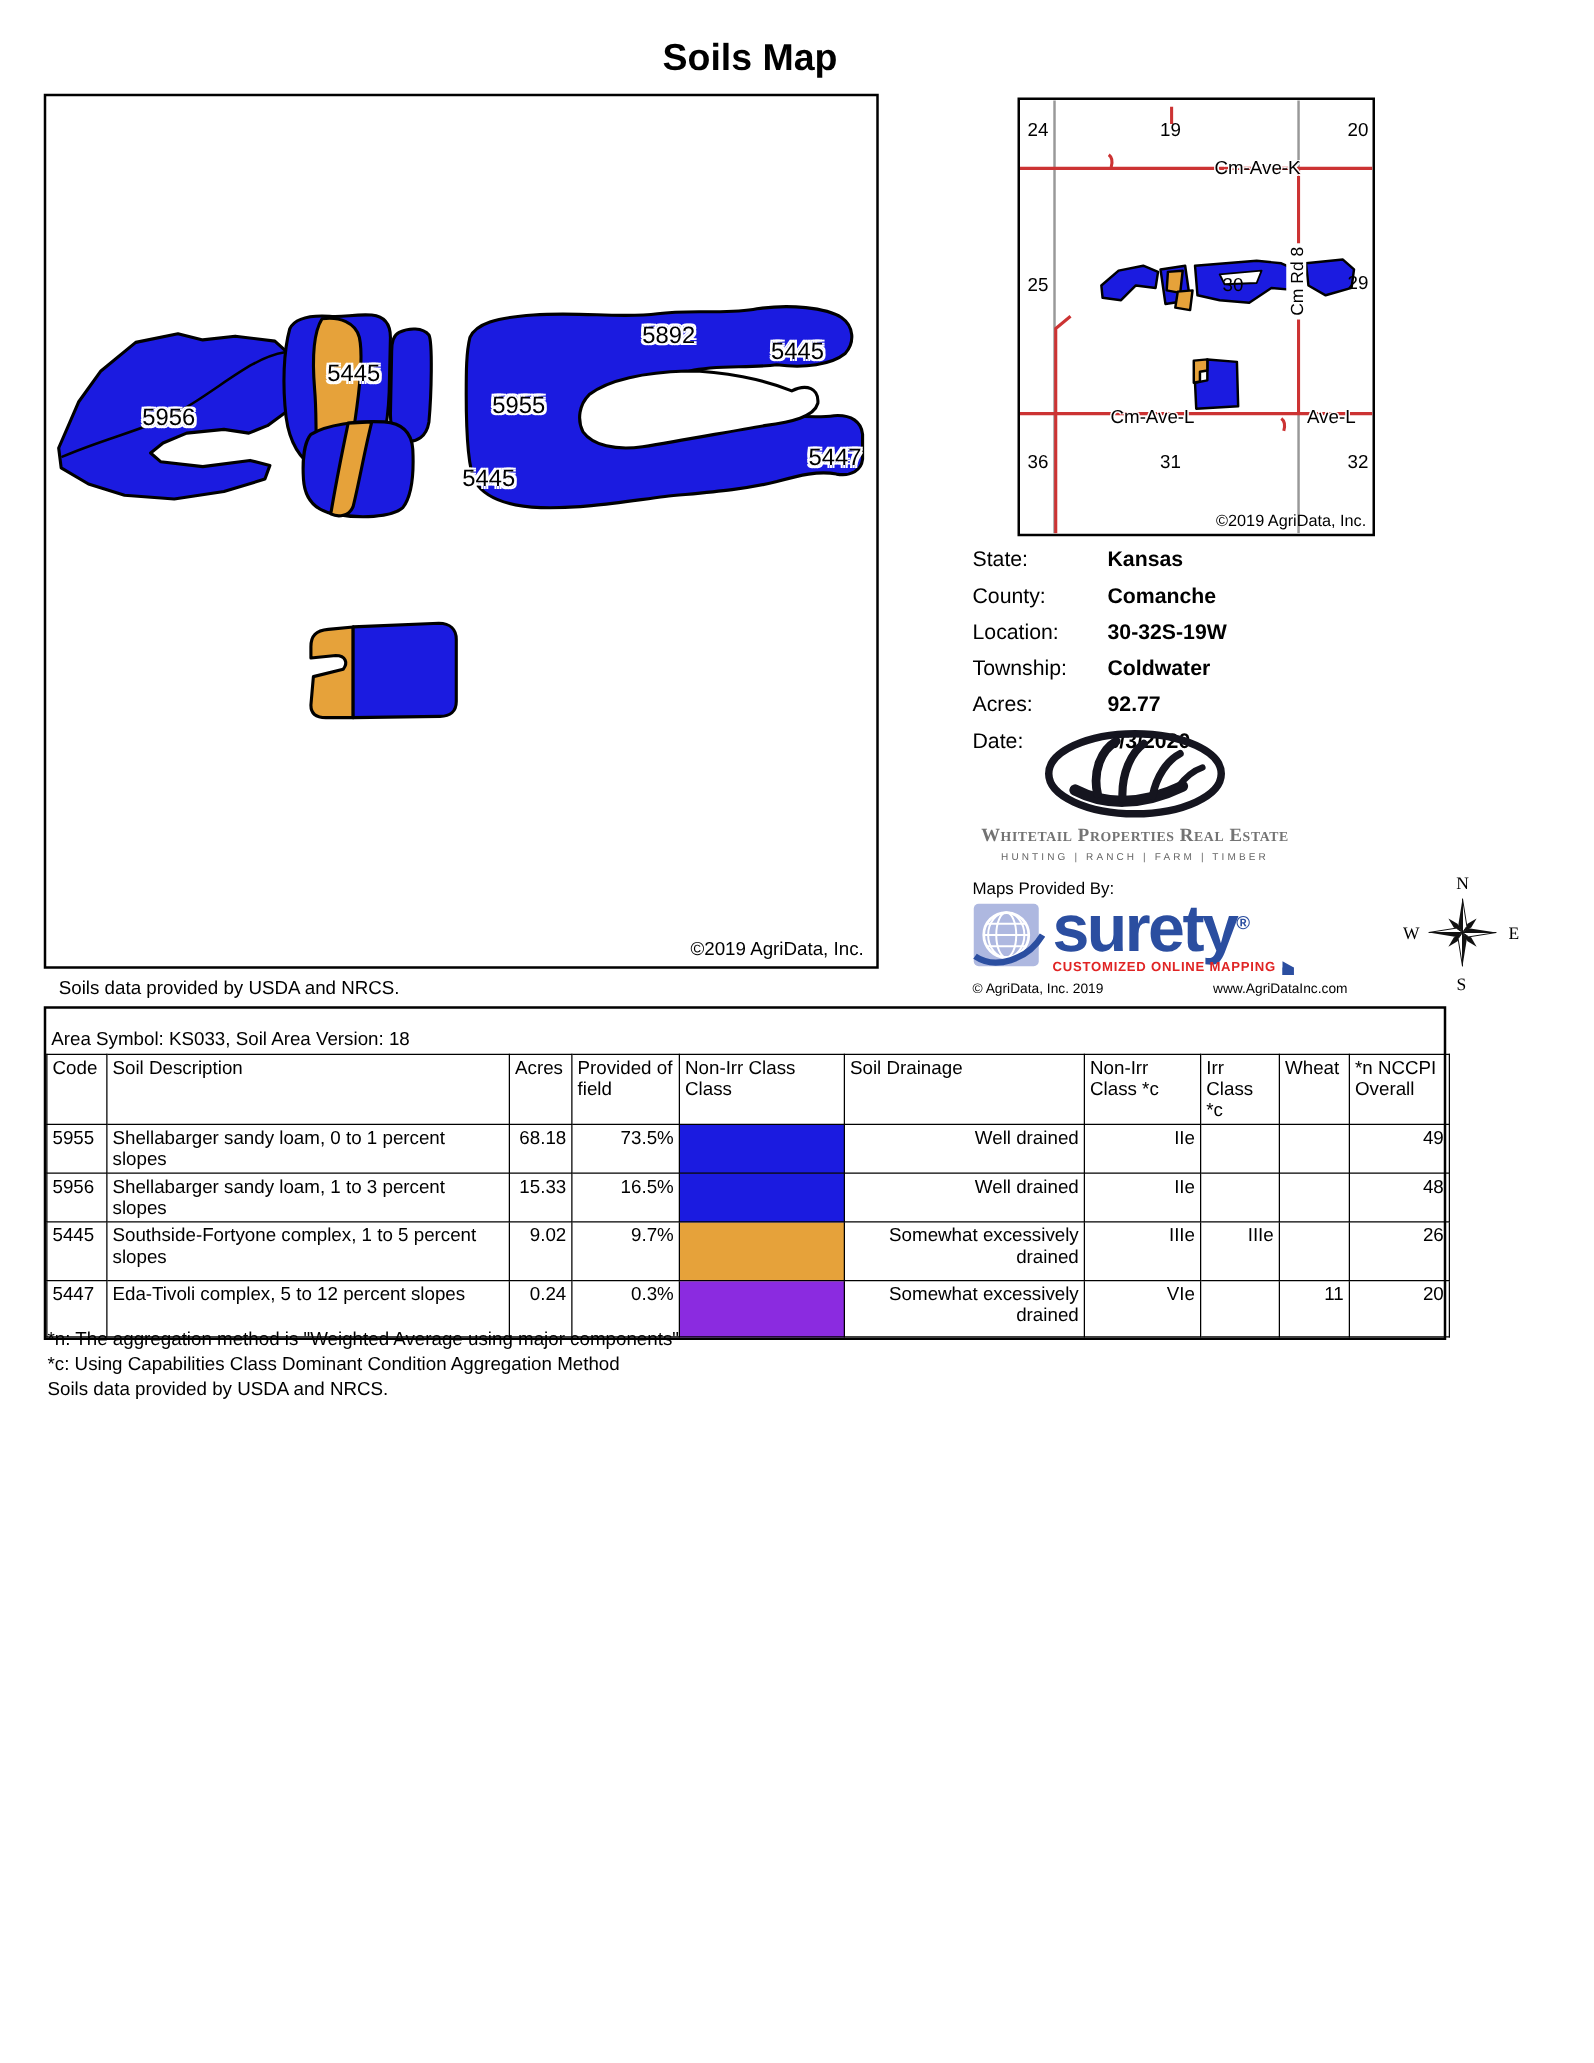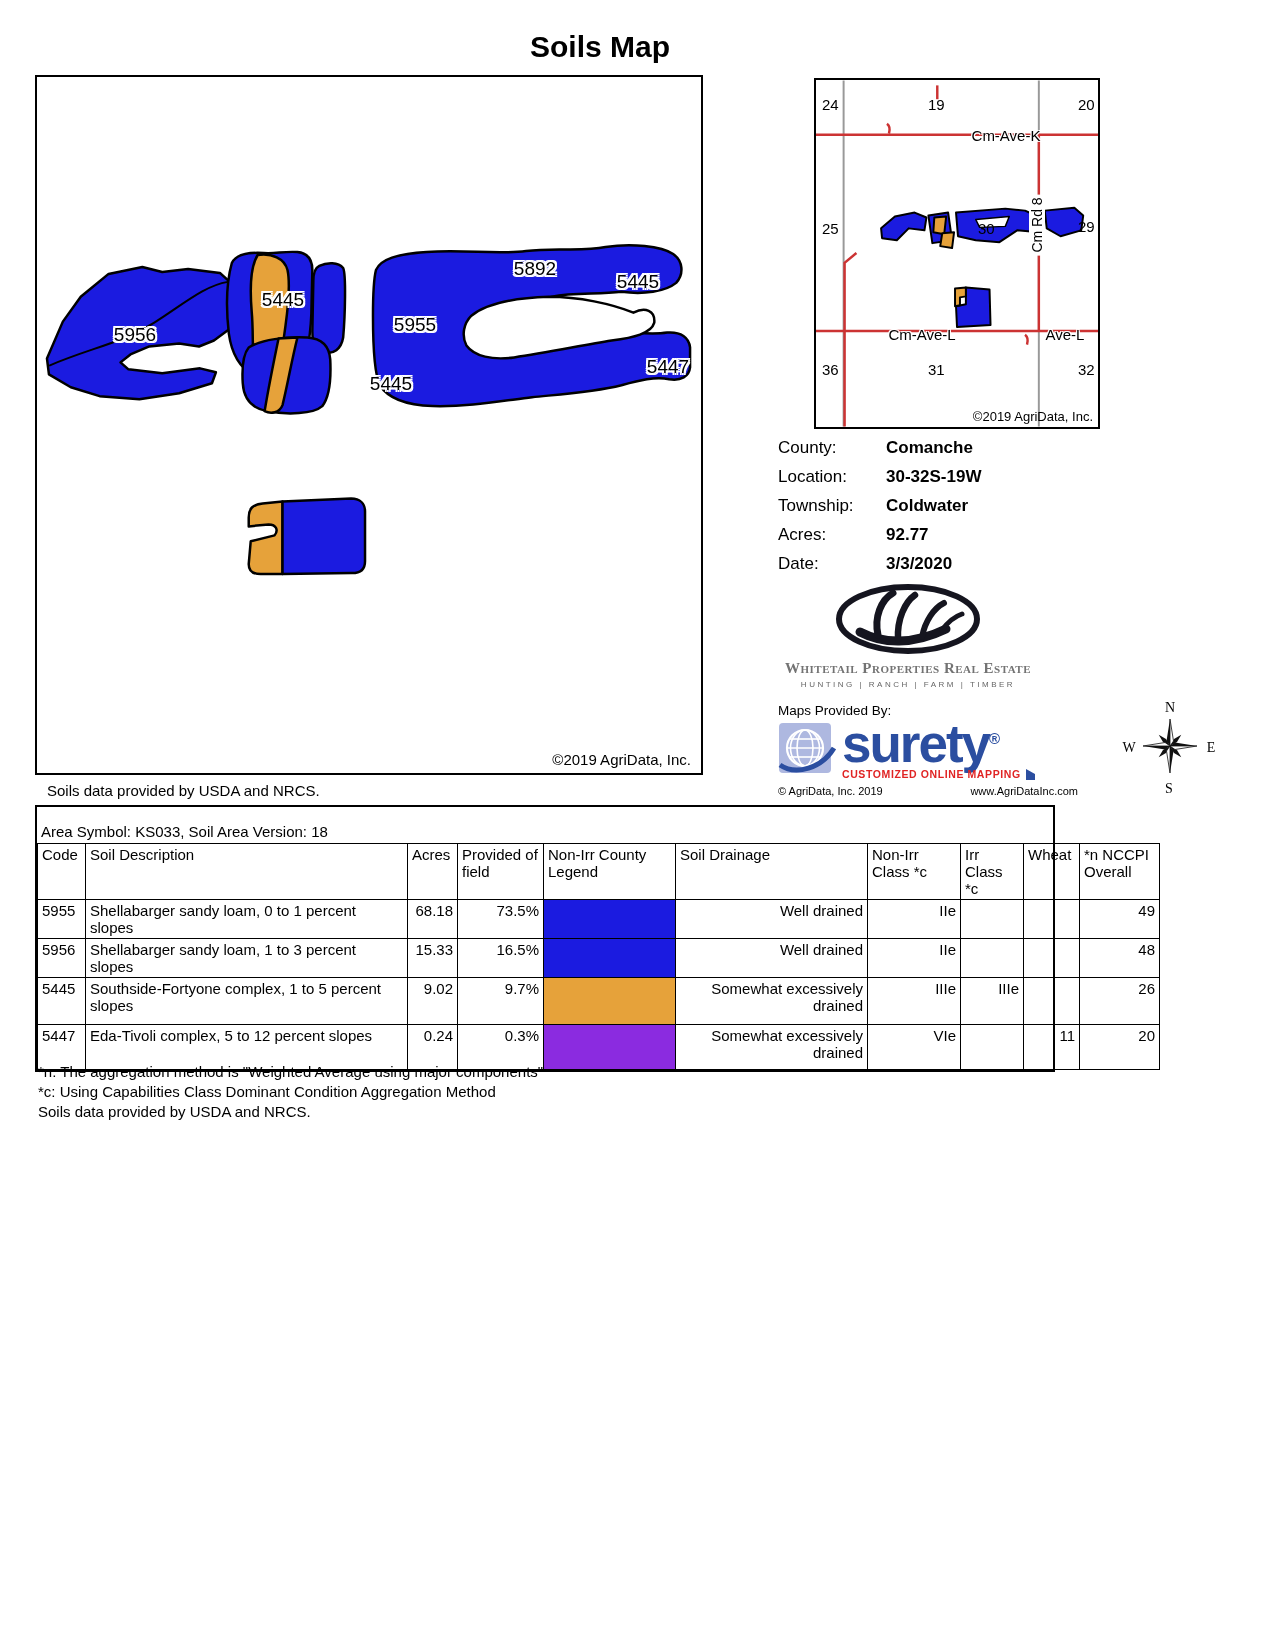--- a/index.html
+++ b/index.html
@@ -51,21 +51,21 @@
   .surety-tagline span { font-size:10.5px; font-weight:bold; color:var(--surety-red); letter-spacing:0.6px; }
   .surety-flag { width:0; height:0; border-left:9px solid var(--surety-blue); border-top:5px solid transparent;
     border-bottom:6px solid var(--surety-blue); margin-left:5px; }
   .surety-foot { display:flex; justify-content:space-between; width:300px; font-size:11px; margin-top:5px; }
 
   
   .compass { left:1120px; top:700px; width:100px; height:100px; }
   .compass-letter { position:absolute; transform:translate(-50%,-50%); font-family:"Liberation Serif", serif; font-size:14px; }
 
   
-  .table-wrap { left:35px; top:805px; width:1020px; border:2px solid #000; background:#fff; }
+  .table-wrap { left:35px; top:805px; width:1122px; border:2px solid #000; background:#fff; }
   .area-symbol { height:36px; display:flex; align-items:flex-end; padding:0 0 3px 4px; font-size:15px; }
   table.soils { border-collapse:collapse; table-layout:fixed; width:100%; font-size:15px; }
   table.soils td { border:1.5px solid #000; padding:2px 4px; vertical-align:top; }
   table.soils tr.hdr td { height:42px;margin-top:28px; }
   .r { text-align:right; }
   .b { font-weight:bold; }
   td.legend { padding:0; }
 
   .footnotes { left:38px; top:1062px; font-size:15px; line-height:20px; width:900px; }
 </style>
@@ -140,20 +140,24 @@
     <span class="sec-num" style="left:112px;top:281px;">31</span>
     <span class="sec-num" style="left:262px;top:281px;">32</span>
     <span class="road-label" style="left:190px;top:55px;">Cm-Ave-K</span>
     <span class="road-label" style="left:106px;top:254px;">Cm-Ave-L</span>
     <span class="road-label" style="left:249px;top:254px;">Ave-L</span>
     <span class="rd8-label" style="left:221px;top:145px;">Cm Rd 8</span>
     <span class="loc-copyright">©2019 AgriData, Inc.</span>
   </div>
 
   <div class="abs info">
+    <div class="info-row">
+      <span class="lab">State:</span>
+      <span class="val">Kansas</span>
+    </div>
     <div class="info-row">
       <span class="lab">County:</span>
       <span class="val">Comanche</span>
     </div>
     <div class="info-row">
       <span class="lab">Location:</span>
       <span class="val">30-32S-19W</span>
     </div>
     <div class="info-row">
       <span class="lab">Township:</span>
@@ -252,21 +256,21 @@
           <col style="width:63px">
         <col style="width:56px">
           <col style="width:80px">
       </colgroup>
       <tbody>
         <tr class="hdr">
           <td>Code</td>
           <td>Soil Description</td>
           <td>Acres</td>
           <td>Provided of field</td>
-          <td>Non-Irr County Legend</td>
+          <td>Non-Irr Class Class</td>
           <td>Soil Drainage</td>
           <td>Non-Irr Class *c</td>
           <td>Irr Class *c</td>
           <td>Wheat</td>
           <td>*n NCCPI Overall</td>
         </tr>
         <tr style="height:25px">
           <td>5955</td>
           <td>Shellabarger sandy loam, 0 to 1 percent slopes</td>
           <td class="r">68.18</td>

